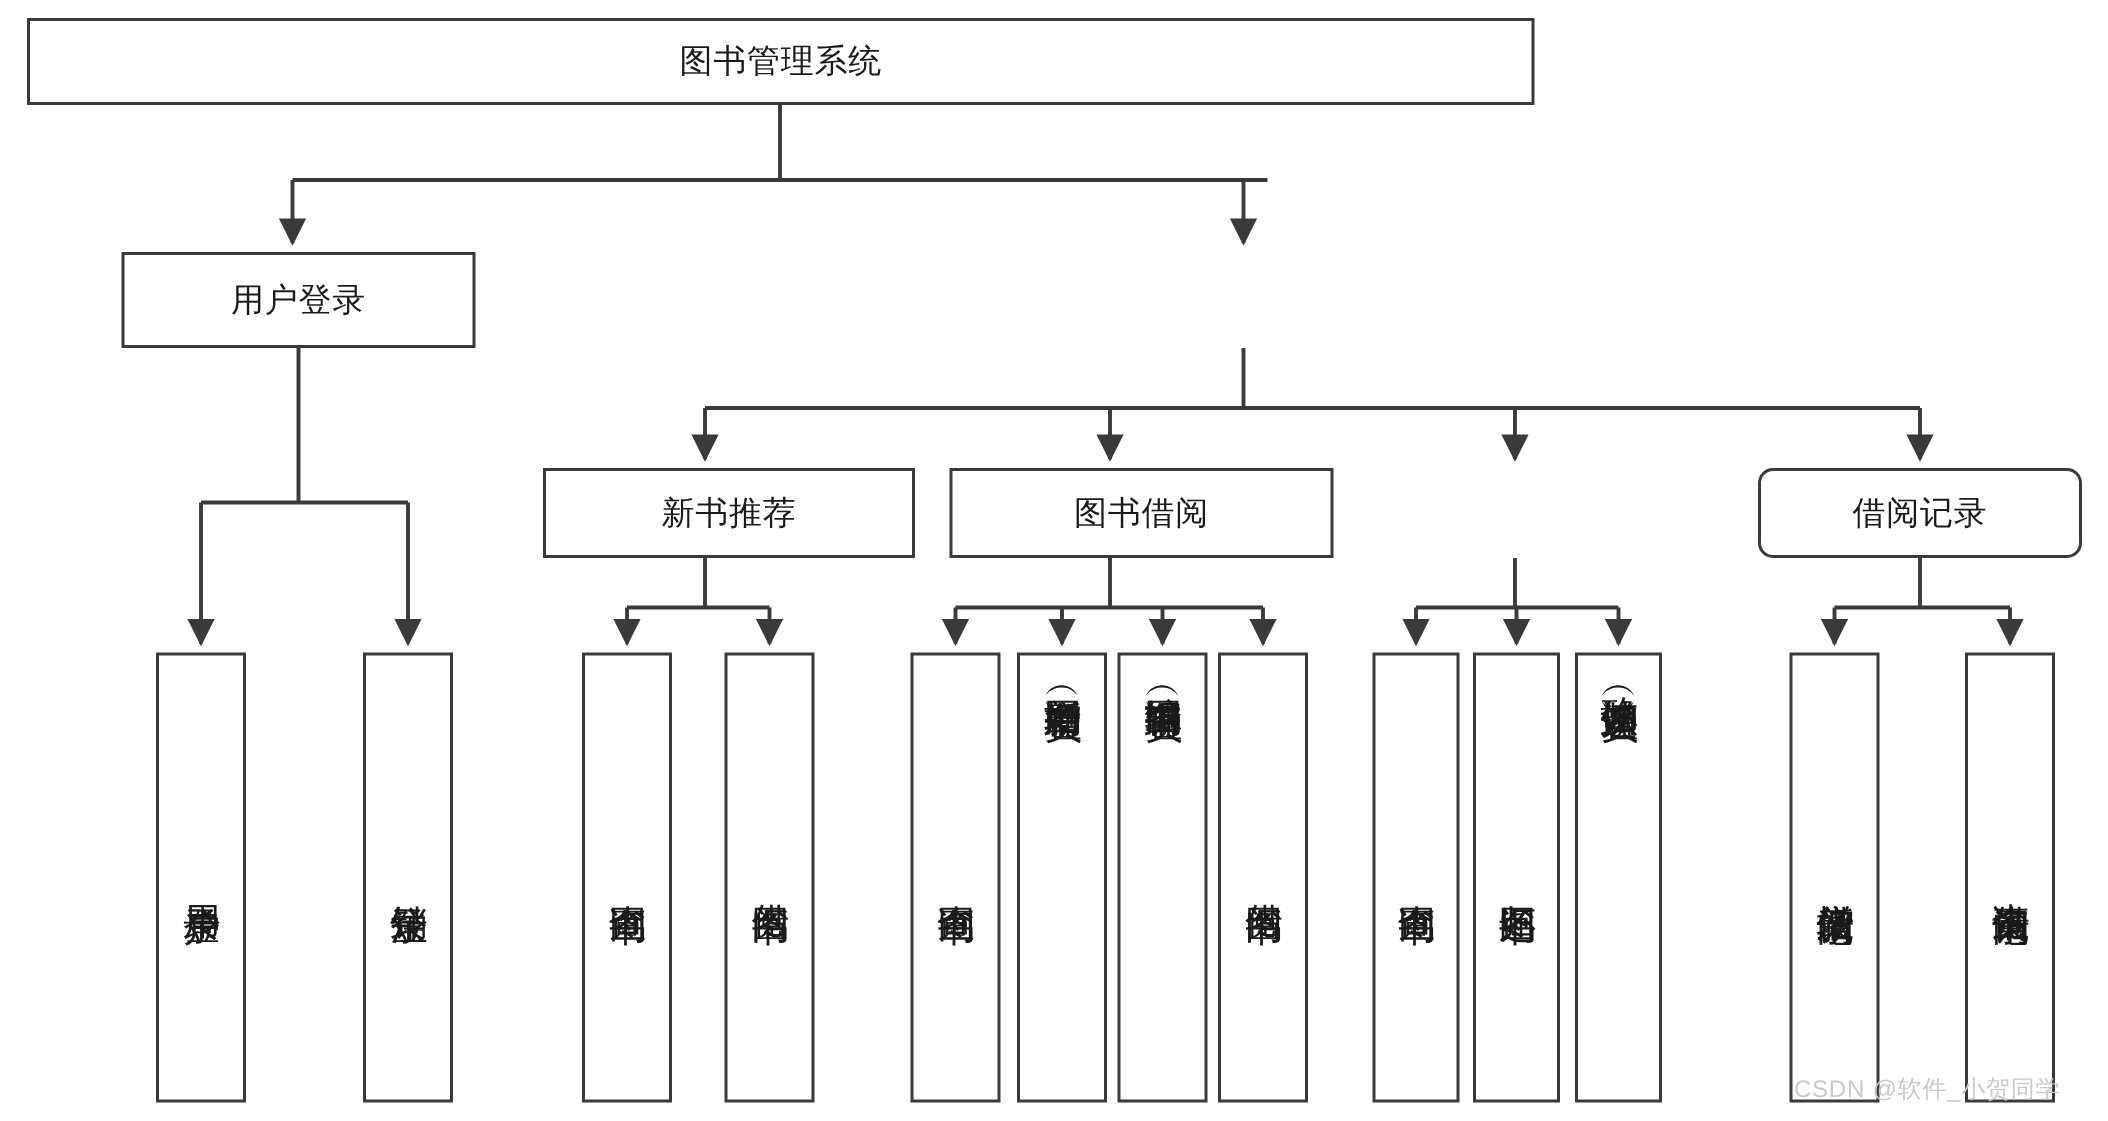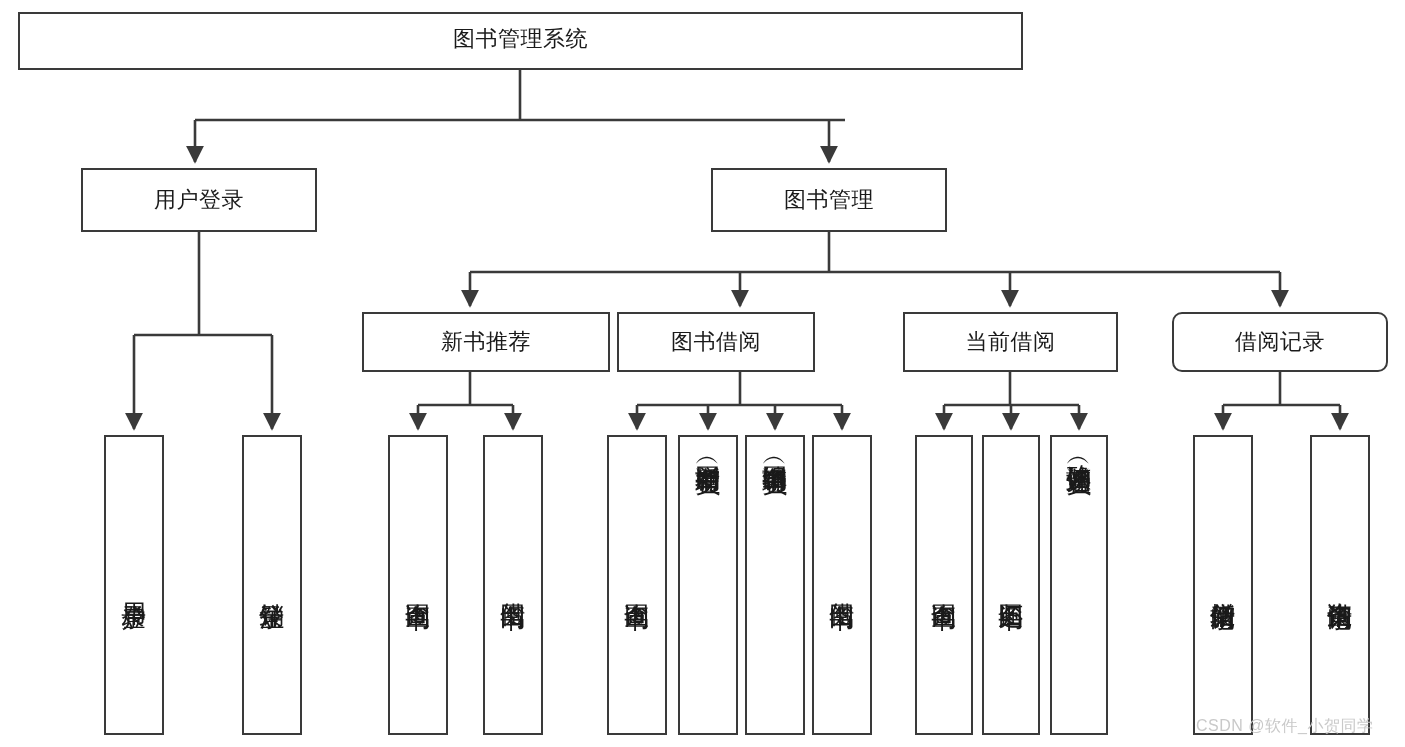--- a/index.html
+++ b/index.html
@@ -119,39 +119,33 @@
       <path d="M 1011 405 L 1011 429" marker-end="url(#arrow)"></path>
       <path d="M 1079 405 L 1079 429" marker-end="url(#arrow)"></path>
 
       <path d="M 1280 372 L 1280 405"></path>
       <path d="M 1223 405 L 1340 405"></path>
       <path d="M 1223 405 L 1223 429" marker-end="url(#arrow)"></path>
       <path d="M 1340 405 L 1340 429" marker-end="url(#arrow)"></path>
     </g>
   </svg>
 
-  <div class="node horiz" style="left:18px; top:12px; width:1005px; height:58px;font-family:Liberation Mono, monospace;">
+  <div class="node horiz" style="left:18px; top:12px; width:1005px; height:58px;">
     <span class="label">图书管理系统</span>
   </div>
 
   <div class="node horiz" style="left:81px; top:168px; width:236px; height:64px;">
     <span class="label">用户登录</span>
   </div>
-  <div class="node horiz" style="left:711px; top:168px; width:236px; height:64px;">
-    <span class="label">图书管理</span>
-  </div>
 
   <div class="node horiz" style="left:362px; top:312px; width:248px; height:60px;">
     <span class="label">新书推荐</span>
   </div>
-  <div class="node horiz" style="left:617px; top:312px; width:198px; height:60px;">
+  <div class="node horiz" style="left:633px; top:312px; width:256px; height:60px;">
     <span class="label">图书借阅</span>
-  </div>
-  <div class="node horiz" style="left:903px; top:312px; width:215px; height:60px;">
-    <span class="label">当前借阅</span>
   </div>
   <div class="node horiz" style="left:1172px; top:312px; width:216px; height:60px;border-radius:10px;">
     <span class="label">借阅记录</span>
   </div>
 
   <div class="node vert centered" style="left:104px; top:435px; width:60px; height:300px;">
     <span class="label">用户登录</span>
   </div>
   <div class="node vert centered" style="left:242px; top:435px; width:60px; height:300px;">
     <span class="label">注销登录</span>

